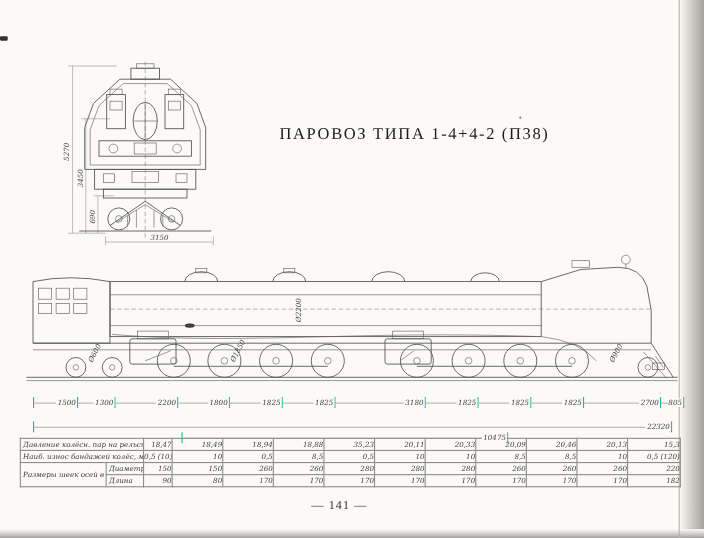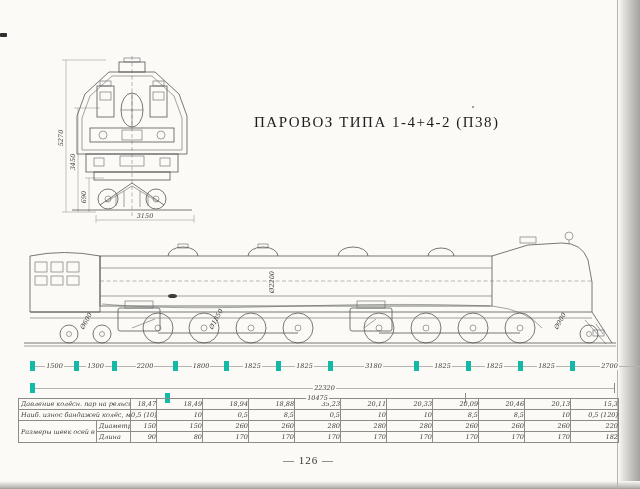--- a/index.html
+++ b/index.html
@@ -20,22 +20,22 @@
 
   svg{position:absolute;}
   .ln{stroke:#555;stroke-width:0.8;fill:none;}
   .lnf{stroke:#666;stroke-width:0.6;fill:none;}
   .dash{stroke:#777;stroke-width:0.5;fill:none;stroke-dasharray:4 2.5;}
   .dim{stroke:#888;stroke-width:0.5;fill:none;}
   .dtx{font:italic 6.5px "DejaVu Serif", serif;fill:#444;}
 
   
   .dimrow{position:absolute;display:flex;height:10px;}
-  .seg{position:relative;border-left:5px solid #14b8a6;display:flex;align-items:center;
-       justify-content:center;}
+  .seg{position:relative;border-left:1px solid #14b8a6;display:flex;align-items:center;
+       justify-content:flex-end;}
   .seg:last-child{border-right:1px solid #8a8a86;}
   .seg::before{content:'';position:absolute;left:0;right:0;top:5px;border-top:1px solid #b5b4ae;}
   .seg span{position:relative;background:#fbfaf6;padding:0 1px;
             font:italic 6.5px "DejaVu Serif", serif;color:#3a3a3a;z-index:1;white-space:nowrap;}
 
   
   table{position:absolute;left:18px;top:398px;width:600px;border-collapse:collapse;
         table-layout:fixed;}
   td{border:1px solid #8d8c88;height:10px;padding:0;text-align:right;
      font:italic 6.5px "DejaVu Serif", serif;color:#3c3c3c;overflow:hidden;white-space:nowrap;}
@@ -321,15 +321,15 @@
       <td>170</td>
       <td>170</td>
       <td>170</td>
       <td>170</td>
       <td>170</td>
       <td>182</td>
     </tr>
   </tbody>
     </table>
 
-  <div class="pageno">— 126 —</div>
+  <div class="pageno">— 141 —</div>
 
 </div>
 
 </body></html>

